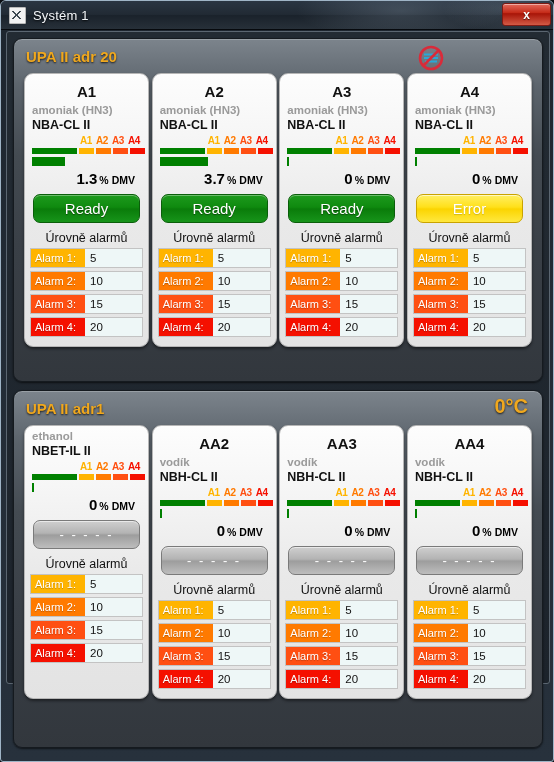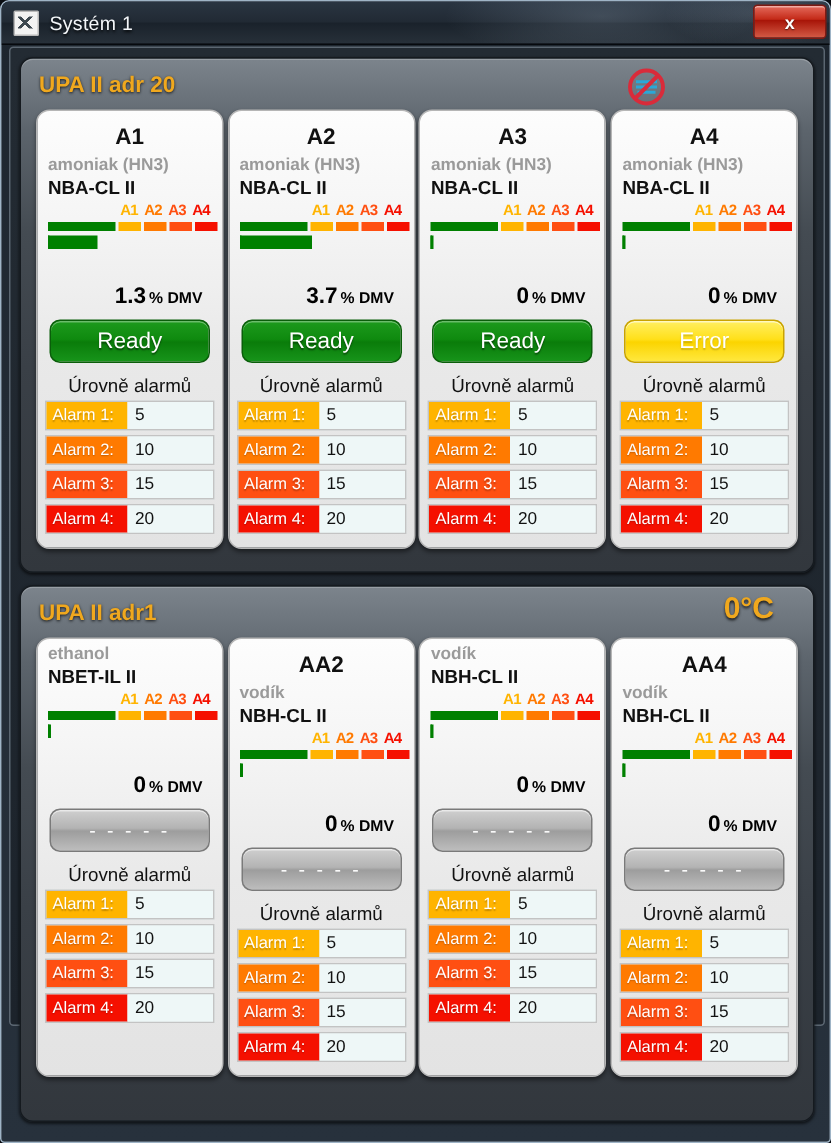--- a/index.html
+++ b/index.html
@@ -73,21 +73,21 @@
   #panel-bottom{margin:8px 2px 0 2px;height:358px;}
 
   .panel-head{
     position:relative;height:34px;display:flex;align-items:center;
   }
   .panel-title{
     margin-left:12px;color:#f0a81e;font-size:15px;font-weight:bold;
     text-shadow:0 1px 2px rgba(0,0,0,.8);
   }
   .panel-temp{
-    position:absolute;right:26px;top:4px;
+    position:absolute;right:14px;top:4px;
     color:#f0a81e;font-size:20px;font-weight:bold;
     text-shadow:0 1px 2px rgba(0,0,0,.8);
   }
   .no-signal-icon{
     position:absolute;right:98px;top:6px;width:26px;height:26px;
   }
 
   
   .cards{
     display:flex;justify-content:space-between;
@@ -126,21 +126,21 @@
   .scale-bar .seg-green{flex:1 1 auto;background:#008000;}
   .scale-bar .seg{width:15px;margin-left:2px;}
   .value-bar-track{
     position:absolute;left:0;top:21px;width:113px;height:9px;
   }
   .value-bar{
     height:9px;background:#008000;border-left:1px solid #008000;
   }
 
   .reading{
-    text-align:right;padding-right:8px;margin-top:19px;height:20px;
+    text-align:right;padding-right:8px;margin-top:0;height:20px;
     white-space:nowrap;
   }
   .reading .num{font-size:15px;font-weight:bold;color:#000;}
   .reading .pct{font-size:10.5px;font-weight:bold;color:#000;margin-left:2px;}
   .reading .unit{font-size:10.5px;font-weight:bold;color:#000;margin-left:3px;}
 
   .status-btn{
     margin:4px 3px 0 3px;height:27px;border-radius:7px;
     display:flex;align-items:center;justify-content:center;
     font-size:15px;cursor:pointer;
@@ -457,20 +457,21 @@
             <div class="alarm-row">
               <div class="alarm-label" style="background: rgb(255, 79, 18);">Alarm 3:</div>
               <div class="alarm-value">15</div>
             </div>
             <div class="alarm-row">
               <div class="alarm-label" style="background: rgb(245, 16, 0);">Alarm 4:</div>
               <div class="alarm-value">20</div>
             </div>
           </div>
           <div class="card">
+            <div class="card-title">AA3</div>
             <div class="card-gas">vodík</div>
             <div class="card-model">NBH-CL II</div>
             <div class="scale-wrap">
               <div class="scale-labels">
                 <span style="color: rgb(255, 180, 0);">A1</span>
                 <span style="color: rgb(255, 122, 0);">A2</span>
                 <span style="color: rgb(255, 79, 18);">A3</span>
                 <span style="color: rgb(245, 16, 0);">A4</span>
               </div>
               <div class="scale-bar">

